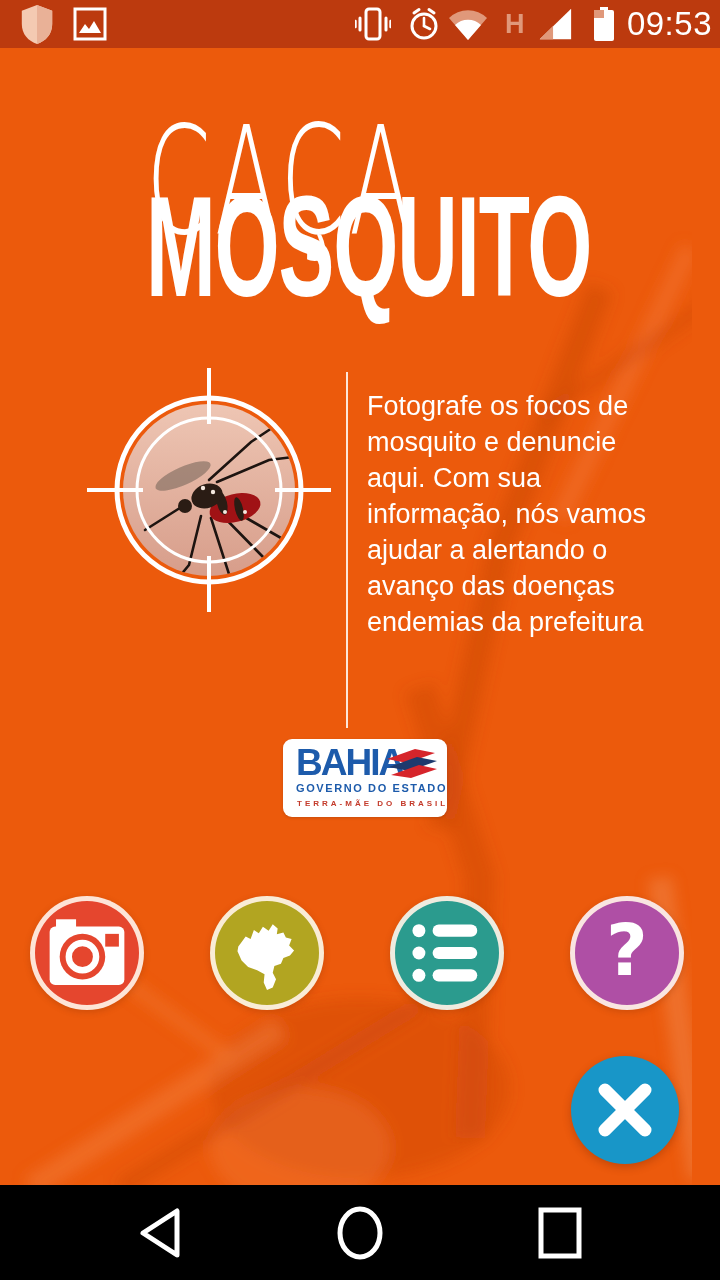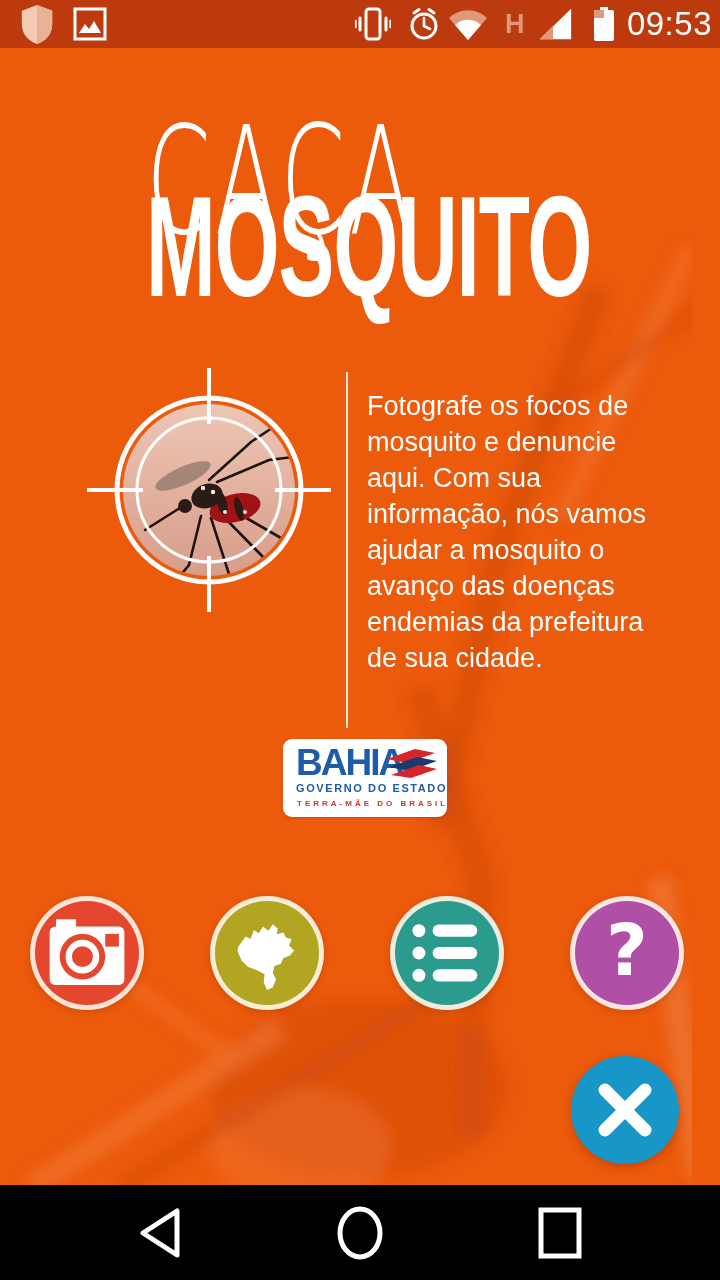--- a/index.html
+++ b/index.html
@@ -196,24 +196,23 @@
       </g>
     </svg>
 
     <div class="divider"></div>
 
     <div class="intro">
       <div>Fotografe os focos de</div>
       <div>mosquito e denuncie</div>
       <div>aqui. Com sua</div>
       <div>informação, nós vamos</div>
-      <div>ajudar a mosquito o</div>
+      <div>ajudar a alertando o</div>
       <div>avanço das doenças</div>
       <div>endemias da prefeitura</div>
-      <div>de sua cidade.</div>
     </div>
 
     <div class="logo-box">
       <div class="logo-title">BAHIA</div>
       <svg class="logo-flag" width="52" height="32" viewBox="0 0 52 32">
         <polygon points="2,12 30,2 50,6 22,16" fill="#d6252b"></polygon>
         <polygon points="4,20 32,10 52,14 24,24" fill="#1d3a6e"></polygon>
         <polygon points="6,28 34,18 52,22 26,31" fill="#d6252b"></polygon>
       </svg>
       <div class="logo-sub">GOVERNO DO ESTADO</div>

